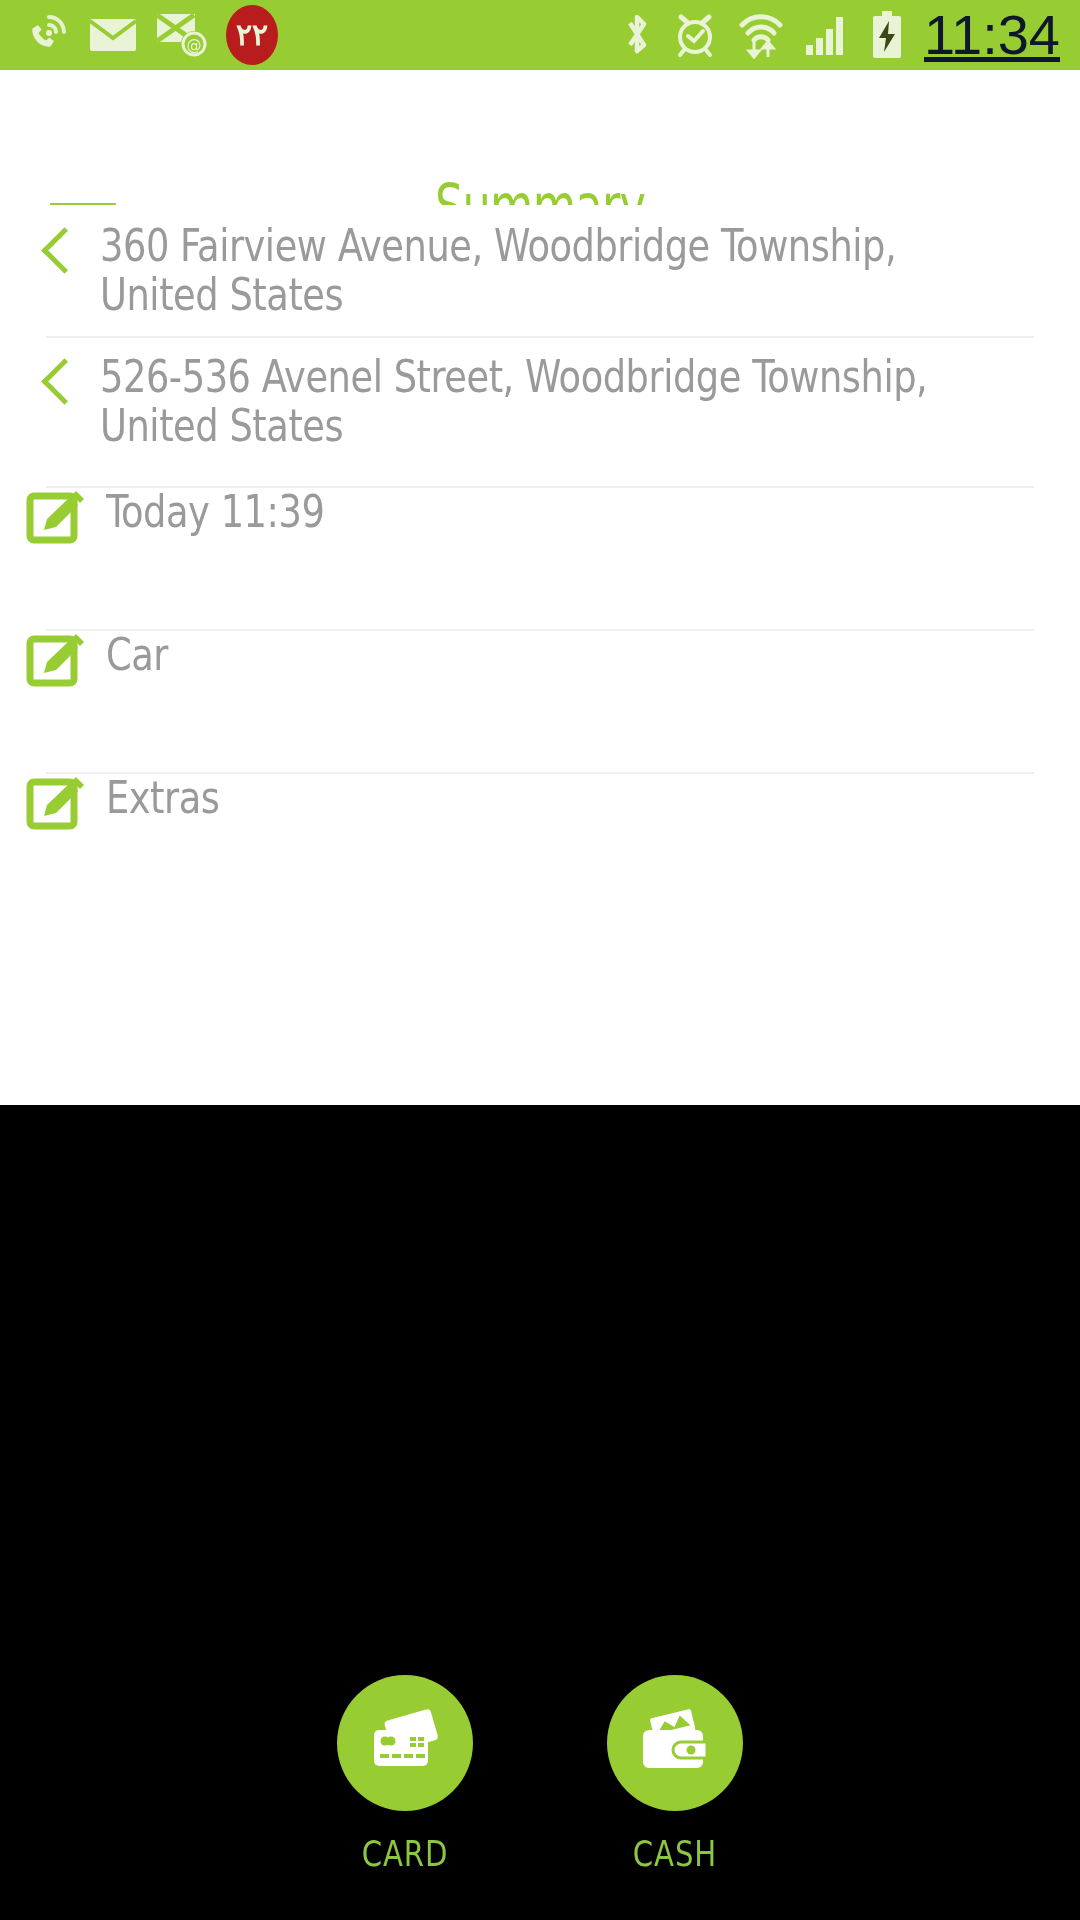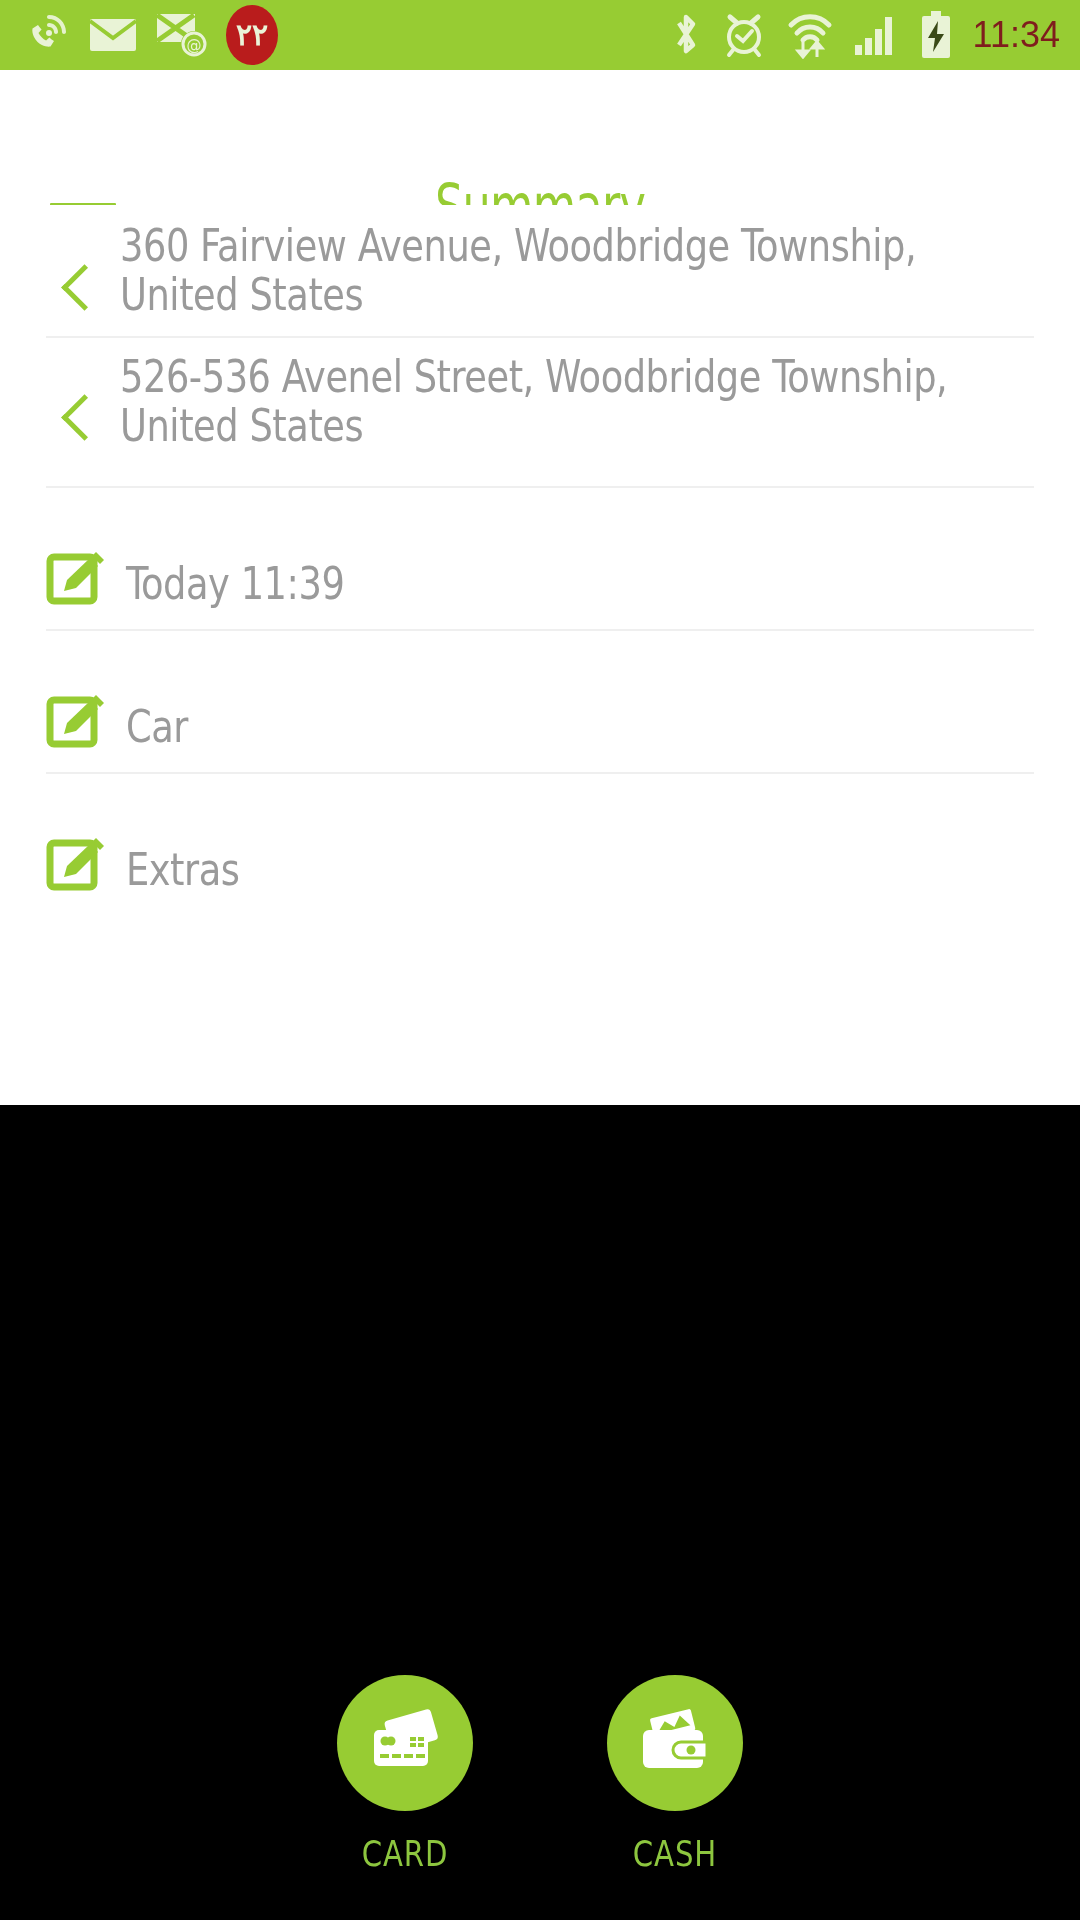--- a/index.html
+++ b/index.html
@@ -22,23 +22,24 @@
   .sb-right{ display:flex; align-items:center; gap:20px; margin-left:auto; padding-right:20px; }
   .sb-ico{ display:block; }
   .badge-22{
     width:52px;height:60px;border-radius:50%;
     background:#b91c1c;
     display:flex;align-items:center;justify-content:center;
     color:#eaf4d8;font-size:30px;font-weight:bold;line-height:1;
     font-family:Liberation Sans, sans-serif;
   }
   #status-time{
-    color:#7f1d1d; font-size:36px; font-weight:300;
+    color:#0f172a; font-size:56px; font-weight:300;
     letter-spacing:0px; line-height:70px;
     font-family:"Liberation Sans", sans-serif;
+    text-decoration:underline;
   }
 
   
   #app-header{
     position:absolute; top:70px; left:0;
     width:1080px; height:135px;
     background:#ffffff;
   }
   #menu-button{
     position:absolute; left:50px; top:133px;
@@ -58,22 +59,22 @@
   }
 
   
   #summary-card{
     position:absolute; top:205px; left:0;
     width:1080px; height:900px;
     background:#ffffff;
   }
   .row{
     position:relative;
-    display:flex; align-items:flex-end;
-    padding-left:46px; padding-right:40px;
+    display:flex; align-items:flex-start;
+    padding-left:26px; padding-right:40px;
   }
   .row + .row::before{
     content:""; position:absolute; top:0; left:46px; right:46px;
     height:2px; background:#efefef;
   }
   .addr-row{ min-height:123px; padding-top:16px; padding-bottom:16px; }
   .item-row{ height:123px;margin-top:20px; }
   .estimate-row{ height:124px; }
 
   .chev{

